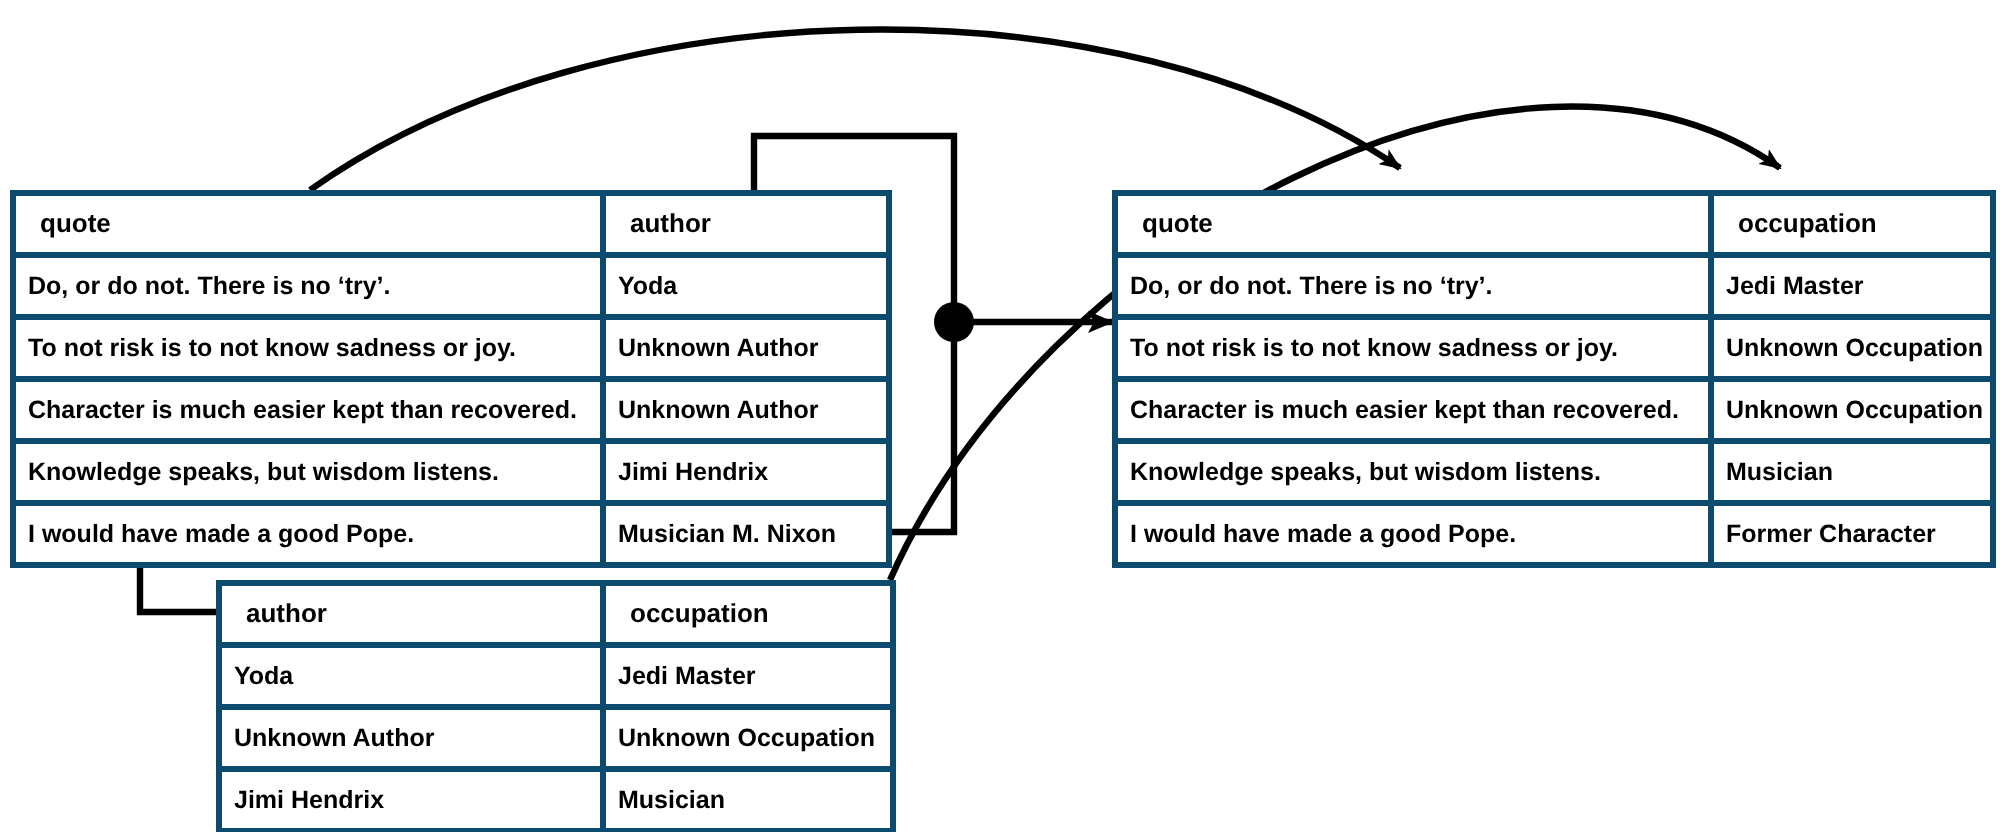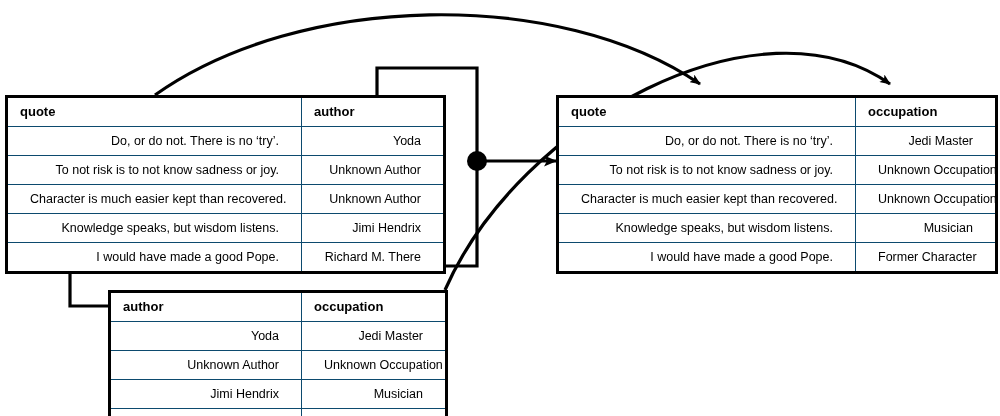--- a/index.html
+++ b/index.html
@@ -26,38 +26,38 @@
   }
   table.db-table {
     position: absolute;
     border-collapse: collapse;
     background: #ffffff;
     table-layout: fixed;
     border: 3px solid #000000;
   }
   table.db-table td,
   table.db-table th {
-    border: 1px solid #0c4a6e;
+    border: 3px solid #0c4a6e;
     font-size: 12.5px;
     color: #000000;
     height: 24px;
     line-height: 14px;
-    padding: 2px 22px;
+    padding: 2px 6px;
     overflow: hidden;
     white-space: nowrap;
   }
   table.db-table th {
     font-weight: bold;
     text-align: left;
     font-size: 13px;
     padding-left: 12px;
   }
   table.db-table td {
-    text-align: right;
-    font-weight: normal;
+    text-align: left;
+    font-weight: bold;
   }
   
   #table-quote-author {
     left: 5px;
     top: 95px;
     width: 438px;
   }
   #table-quote-author .col-a { width: 295px; }
   #table-quote-author .col-b { width: 143px; }
   
@@ -128,21 +128,21 @@
       <tr>
         <td>Character is much easier kept than recovered.</td>
         <td>Unknown Author</td>
       </tr>
       <tr>
         <td>Knowledge speaks, but wisdom listens.</td>
         <td>Jimi Hendrix</td>
       </tr>
       <tr>
         <td>I would have made a good Pope.</td>
-        <td>Richard M. There</td>
+        <td>Musician M. Nixon</td>
       </tr>
     </tbody>
   </table>
 
   <table class="db-table" id="table-quote-occupation">
     <colgroup>
         <col class="col-a">
         <col class="col-b">
       </colgroup>
     <thead>

